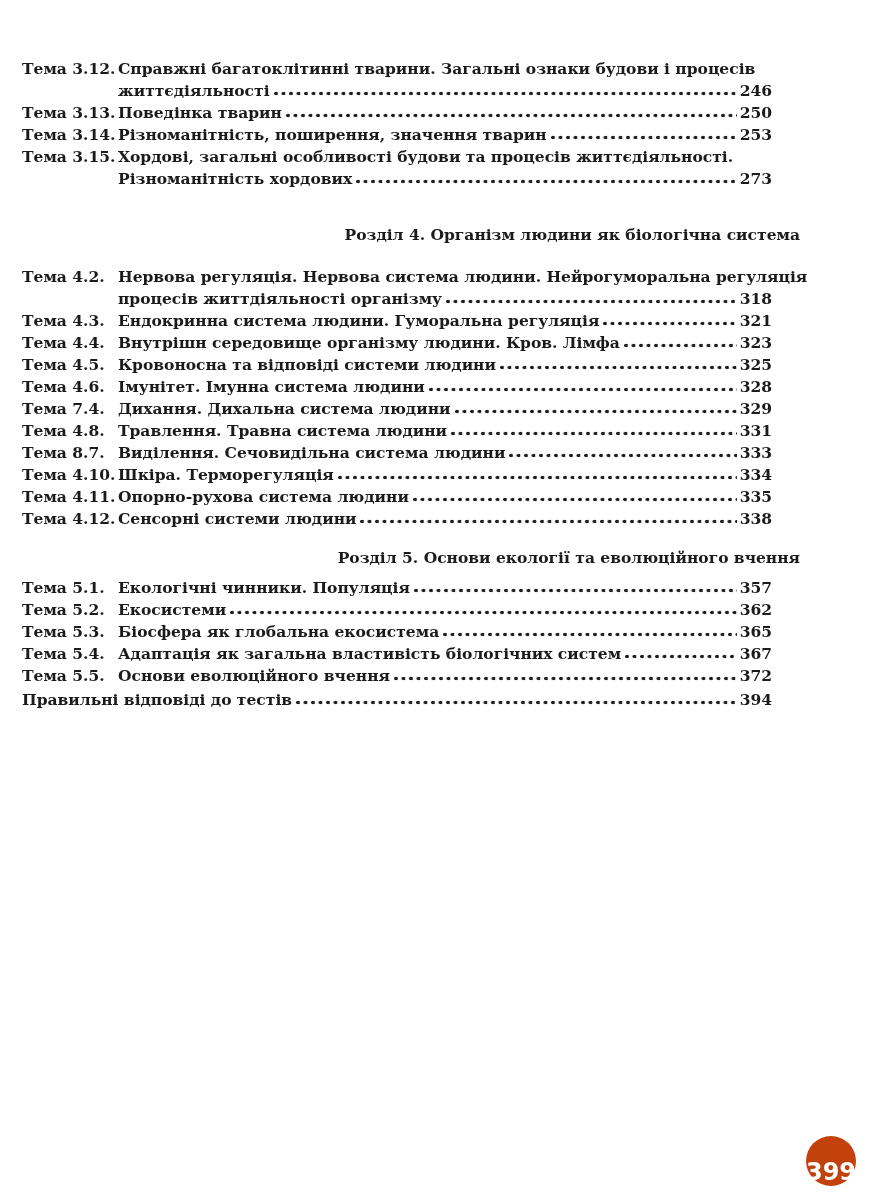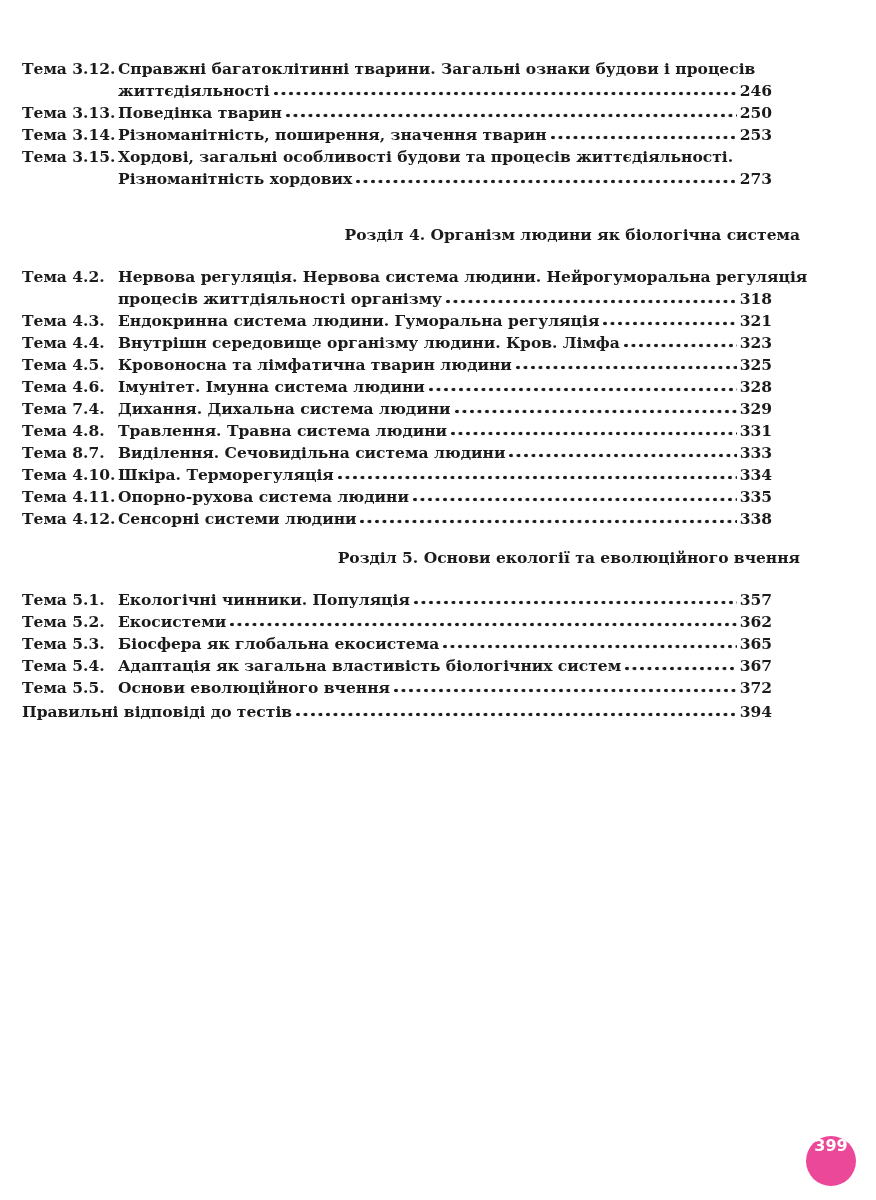--- a/index.html
+++ b/index.html
@@ -50,37 +50,37 @@
   }
   .pg {
     flex: 0 0 auto;
   }
   .section-heading {
     text-align: right;
     transform: translateX(28px);
     height: 22px;
   }
   .heading-4 { margin: 34px 0 20px 0; }
-  .heading-5 { margin: 17px 0 20px 0; }
+  .heading-5 { margin: 17px 0 8px 0; }
   .answers-row { margin-top: 2px; }
   .page-badge {
     position: absolute;
     left: 806px;
     top: 1136px;
     width: 50px;
     height: 50px;
     border-radius: 50%;
-    background: #ec4899;
+    background: #c2410c;
     display: flex;
-    align-items: flex-start;
+    align-items: flex-end;
     justify-content: center;
     color: #ffffff;
     font-family: "DejaVu Sans", "Liberation Sans", sans-serif;
     font-weight: bold;
-    font-size: 16px;
+    font-size: 24px;
   }
 </style>
 </head>
 <body>
 
 <div class="page">
   <div class="toc">
 
     <div class="row">
       <span class="lbl">Тема 3.12.</span>
@@ -141,21 +141,21 @@
 
     <div class="row">
       <span class="lbl">Тема 4.4.</span>
       <span class="txt">Внутрішн середовище організму людини. Кров. Лімфа</span>
       <span class="dots"></span>
       <span class="pg">323</span>
     </div>
 
     <div class="row">
       <span class="lbl">Тема 4.5.</span>
-      <span class="txt">Кровоносна та лімфатична тварин людини</span>
+      <span class="txt">Кровоносна та відповіді системи людини</span>
       <span class="dots"></span>
       <span class="pg">325</span>
     </div>
 
     <div class="row">
       <span class="lbl">Тема 4.6.</span>
       <span class="txt">Імунітет. Імунна система людини</span>
       <span class="dots"></span>
       <span class="pg">328</span>
     </div>

